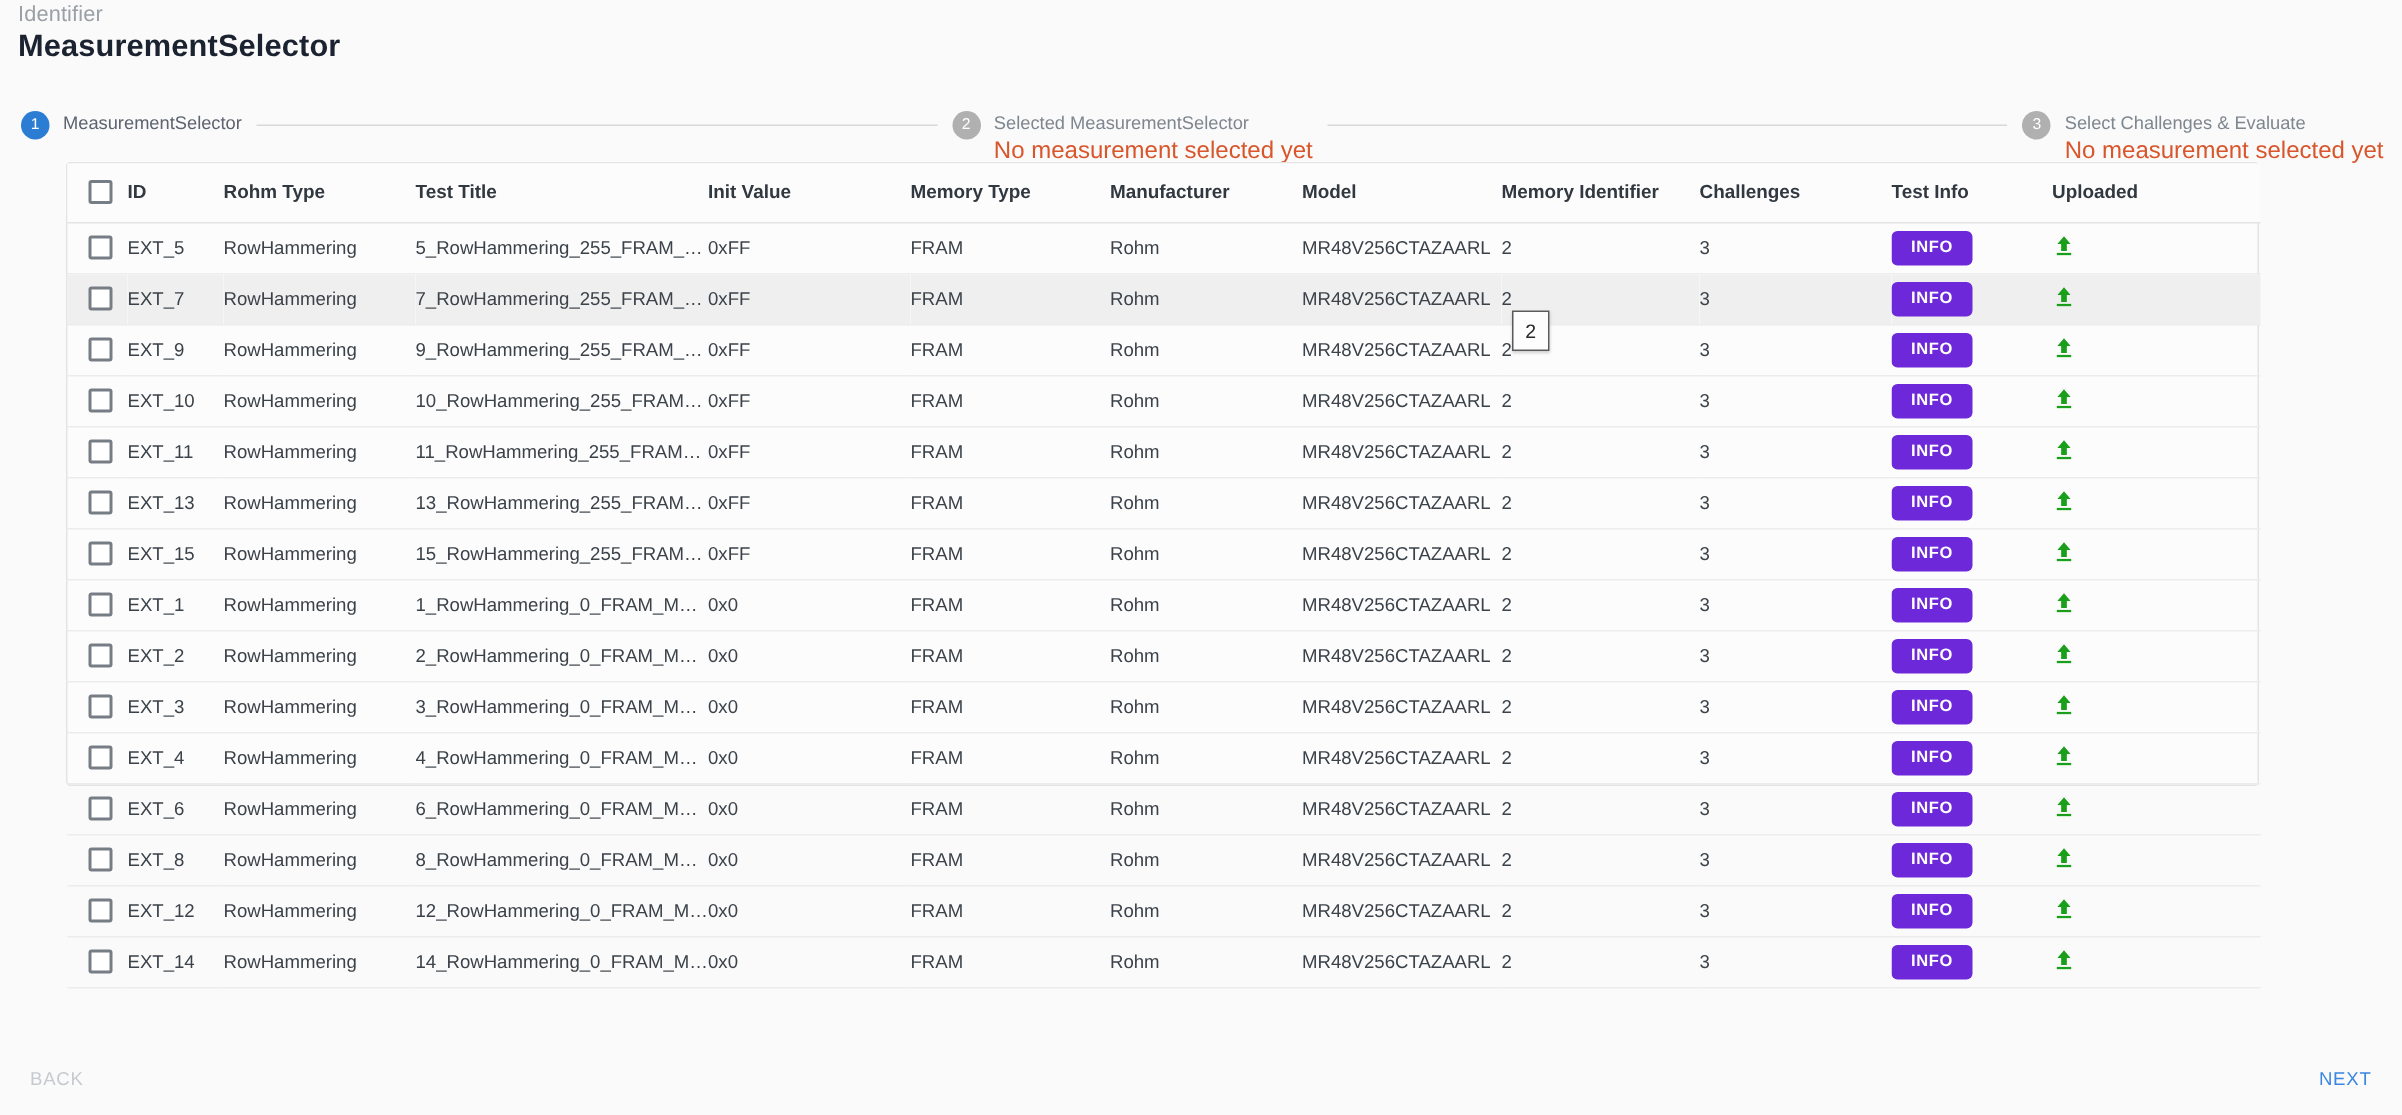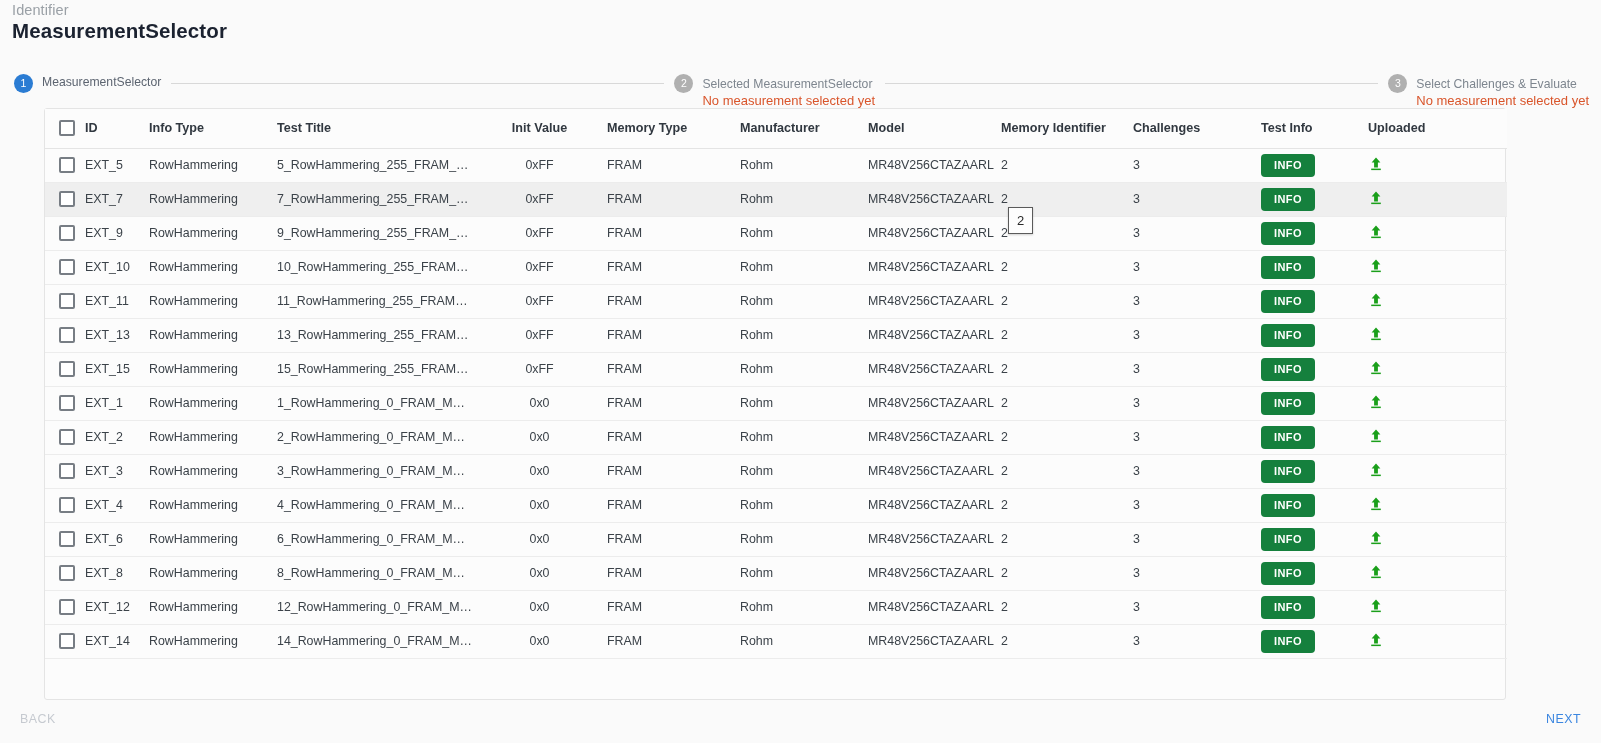--- a/index.html
+++ b/index.html
@@ -38,27 +38,27 @@
     width: 19px; height: 19px; border-radius: 50%;
     color: #fff; font-size: 10.5px;
     display: flex; align-items: center; justify-content: center;
     flex: 0 0 auto;
   }
   .step-num.active { background: #2b7cd3; }
   .step-num.inactive { background: #b0b0b0; }
   .step-text { margin-left: 9px; line-height: 1.25; }
   .step-label { font-size: 12.2px; color: #5c6470; white-space: nowrap; }
   .step-label.muted { color: #7e868f; margin-top: 20px; }
-  .step-sub { font-size: 13px; color: #d9552b; white-space: nowrap; margin-top: 0; }
+  .step-sub { font-size: 16px; color: #d9552b; white-space: nowrap; margin-top: 0; }
   .step-line { flex: 1 1 auto; height: 1px; background: #d8d8d8; margin: 0 10px; }
 
   
   .card {
     position: absolute; left: 44px; top: 108px;
-    width: 1462px; height: 592px;
+    width: 1462px; height: 416px;
     background: #fcfcfc;
     border: 1px solid #e4e4e4;
     border-radius: 3px;
   }
   table { width: 100%; border-collapse: collapse; table-layout: fixed; }
   thead th {
     text-align: left;
     font-size: 12.6px; font-weight: bold; color: #313840;
     height: 39px; padding: 0;
     border-bottom: 1px solid #e4e4e4;
@@ -72,40 +72,40 @@
     vertical-align: middle;
     white-space: nowrap; overflow: hidden; text-overflow: ellipsis;
   }
   tbody tr.hover td { background: #efefef; }
   tbody tr:last-child td { border-bottom: 1px solid #ececec; }
 
   .c-check { width: 40px; padding-left: 14px !important; }
   .c-id    { width: 64px; }
   .c-type  { width: 128px; }
   .c-title { width: 195px; }
-  .c-init  { width: 135px; text-align: center; }
+  .c-init  { width: 135px; }
   .c-mem   { width: 133px; margin-left: 48px; }
   .c-manu  { width: 128px; margin-left: 40px; }
   .c-model { width: 133px; }
   .c-memid { width: 132px; }
   .c-iter  { width: 128px; }
   .c-info  { width: 107px; }
   .c-upl   { width: 139px; }
 
   .chk {
     width: 16px; height: 16px;
     border: 2px solid #777d84;
     border-radius: 2px;
     background: #fff;
     display: block;
   }
 
   .info-btn {
     display: inline-block;
-    background: #15803d; color: #fff;
+    background: #6d28d9; color: #fff;
     font-size: 11px; font-weight: bold; letter-spacing: .4px;
     border-radius: 4px;
     padding: 6px 13px 6px 13px;
     line-height: 1;
     border: none;
     text-align: center;
   }
 
   .upload-icon { display: inline-block; width: 16px; height: 16px; }
 
@@ -197,21 +197,21 @@
   </div>
 
   <div class="card">
     <table>
       <thead>
         <tr>
           <th class="c-check">
             <span class="chk"></span>
           </th>
           <th class="c-id">ID</th>
-          <th class="c-type">Info Type</th>
+          <th class="c-type">Rohm Type</th>
           <th class="c-title">Test Title</th>
           <th class="c-init">Init Value</th>
           <th class="c-mem">Memory Type</th>
           <th class="c-manu">Manufacturer</th>
           <th class="c-model">Model</th>
           <th class="c-memid">Memory Identifier</th>
           <th class="c-iter">Challenges</th>
           <th class="c-info">Test Info</th>
           <th class="c-upl">Uploaded</th>
         </tr>

